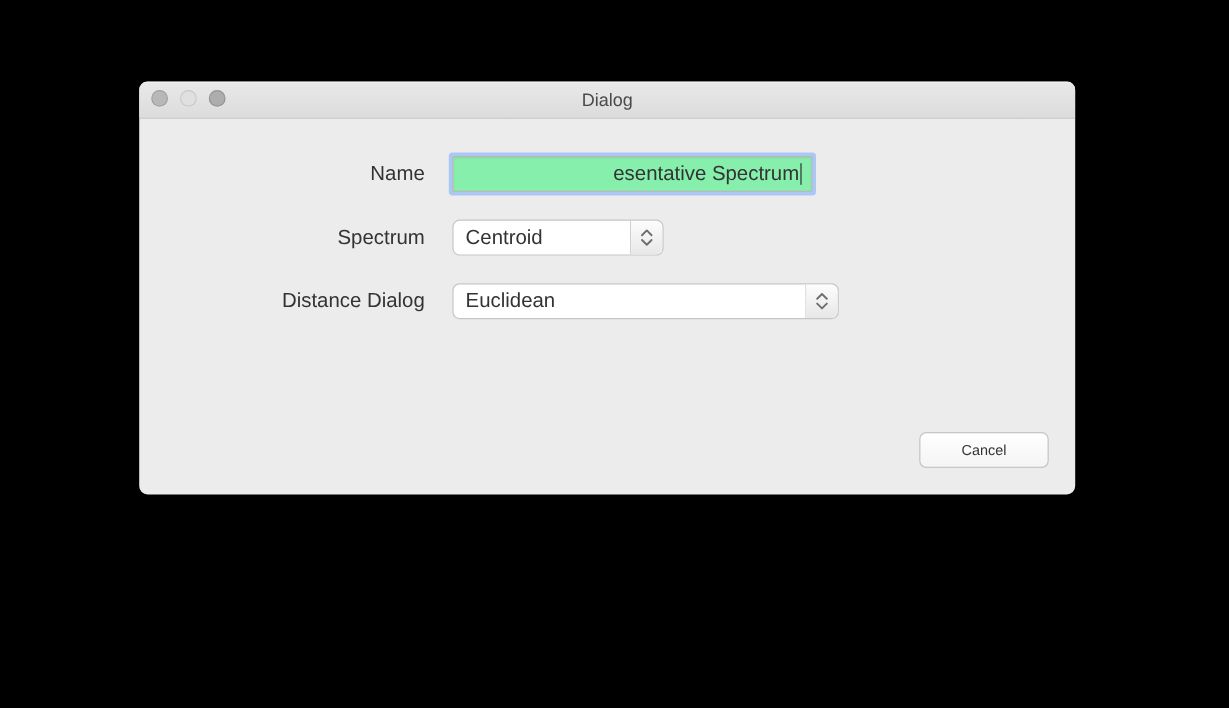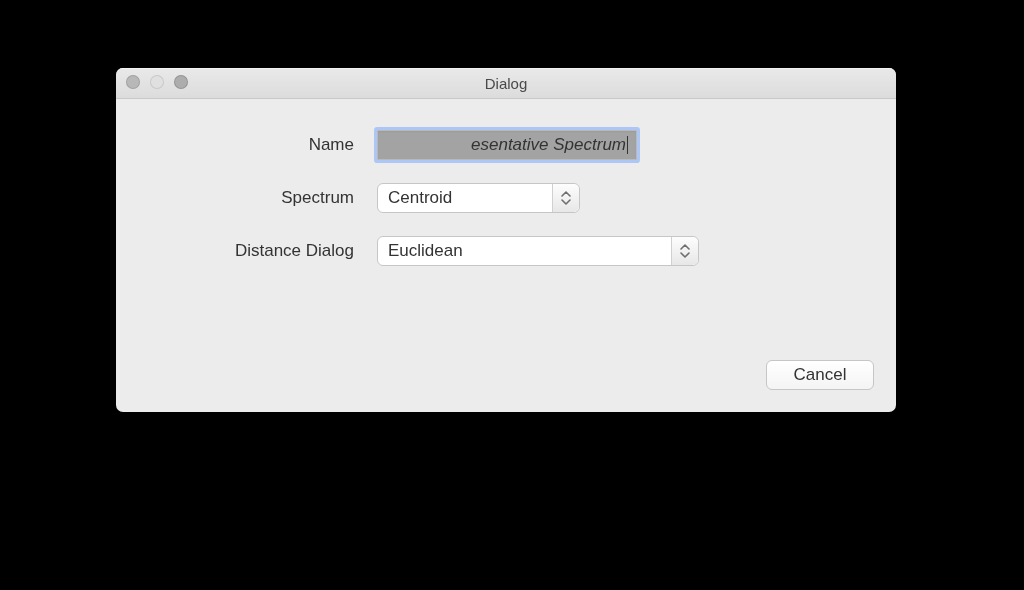--- a/index.html
+++ b/index.html
@@ -83,31 +83,30 @@
   }
 
   .form .label {
     justify-self: end;
     text-align: right;
   }
 
   
   .text-input {
     position: relative;
-    width: 260px;
-    height: 30px;
-    background: #a3a3a3;
+    width: 300px;
+    height: 30px;
+    background: #86efac;
     border: 1px solid #b9b9b9;
     box-shadow:
       0 0 0 3px rgba(120,170,255,0.55),
       inset 0 1px 2px rgba(0,0,0,0.05);
     border-radius: 1px;
     overflow: hidden;
     box-sizing: border-box;
-    font-style: italic;
   }
   .text-input .value {
     position: absolute;
     top: 0; bottom: 0;
     right: 8px;
     display: flex;
     align-items: center;
     white-space: nowrap;
     color: #333;
     direction: ltr;
@@ -123,21 +122,21 @@
 
   
   .select {
     position: relative;
     height: 30px;
     background: #fff;
     border: 1px solid #c6c6c6;
     border-radius: 6px;
     box-sizing: border-box;
   }
-  .select.small { width: 203px; padding-left: 25px; }
+  .select.small { width: 176px; padding-left: 25px; }
   .select.large { width: 322px; }
   .select .sel-value {
     position: absolute;
     left: 10px; top: 0; bottom: 0;
     right: 34px;
     display: flex;
     align-items: center;
     color: #333;
   }
   .select .stepper {
@@ -162,21 +161,21 @@
     position: absolute;
     right: 22px;
     bottom: 22px;
     display: flex;
     gap: 14px;
   }
   .btn {
     min-width: 108px;
     height: 30px;
     border-radius: 6px;
-    font-size: 17px;
+    font-size: 12px;
     display: flex;
     align-items: center;
     justify-content: center;
     box-sizing: border-box;
   }
   .btn.secondary {
     background: linear-gradient(#ffffff, #f4f4f4);
     border: 1px solid #c6c6c6;
     color: #333;
   }

